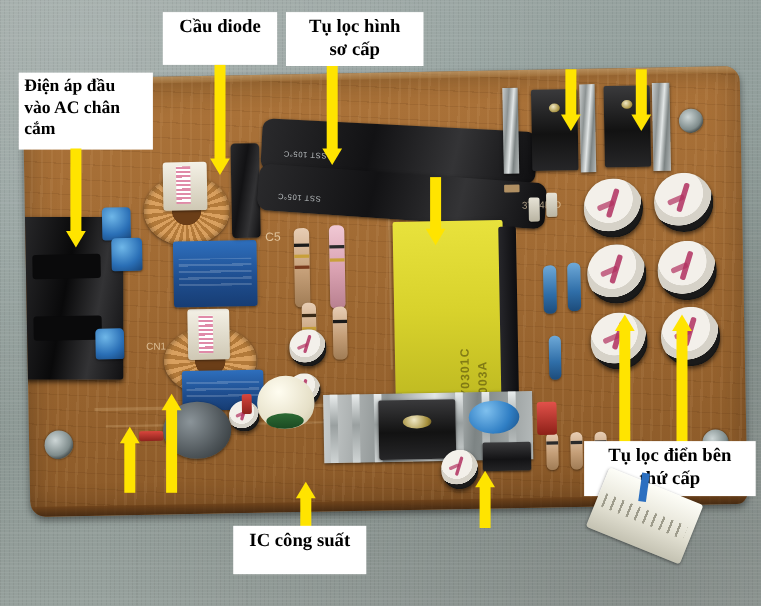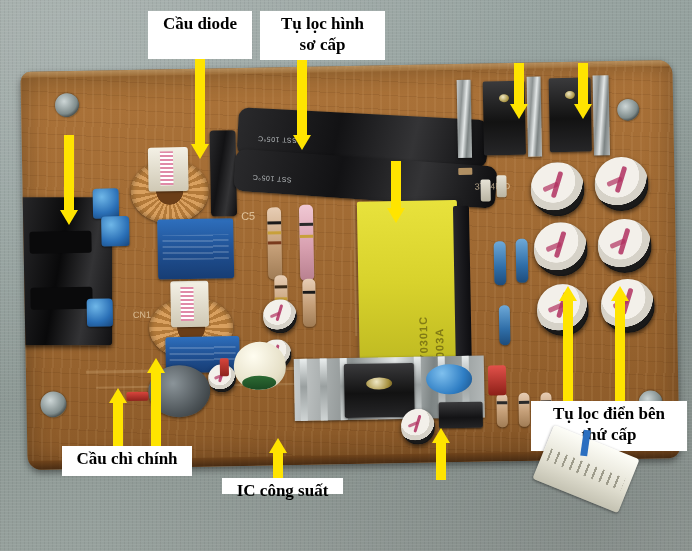--- a/index.html
+++ b/index.html
@@ -345,20 +345,23 @@
     <div class="cmp" style="left:462px;top:302px;width:18px;height:30px;border-radius:3px;
         background:linear-gradient(#e2514a,#8d2018);"></div>
 
   </div>
 
   <div class="connector" style="position:absolute;left:540px;top:440px;width:92px;height:58px;transform:rotate(22deg);z-index:4;">
       <i></i>
     </div>
   <div style="position:absolute;left:582px;top:430px;width:7px;height:26px;background:#2b6fc0;transform:rotate(8deg);z-index:5;"></div>
 
+  <div class="ann left" style="left:17px;top:66px;width:122px;height:70px;font-size:16px;">Điện áp đầu
+vào AC chân
+cắm</div>
   <div class="arrow down" style="left:56px;top:135px;width:26px;height:90px;">
     <span class="shaft" style="width:10px;margin-left:-5px;top:0;height:76px;"></span>
     <span class="head"></span>
   </div>
 
   <div class="ann" style="left:148px;top:11px;width:104px;height:48px;">Cầu diode</div>
   <div class="arrow down" style="left:187px;top:59px;width:26px;height:100px;">
     <span class="shaft" style="width:10px;margin-left:-5px;top:0;height:86px;"></span>
     <span class="head"></span>
   </div>
@@ -396,27 +399,26 @@
 thứ cấp</div>
 
   <div class="arrow up" style="left:105px;top:388px;width:26px;height:60px;">
     <span class="head"></span>
     <span class="shaft" style="width:10px;margin-left:-5px;top:14px;height:46px;"></span>
   </div>
   <div class="arrow up" style="left:143px;top:358px;width:26px;height:90px;">
     <span class="head"></span>
     <span class="shaft" style="width:10px;margin-left:-5px;top:14px;height:76px;"></span>
   </div>
-  <div class="ann" style="left:62px;top:446px;width:130px;height:30px;">Cầu chì chính</div>
 
   <div class="arrow up" style="left:265px;top:438px;width:26px;height:42px;">
     <span class="head"></span>
     <span class="shaft" style="width:10px;margin-left:-5px;top:14px;height:28px;"></span>
   </div>
-  <div class="ann" style="left:222px;top:478px;width:121px;height:16px;">IC công suất</div>
+  <div class="ann" style="left:212px;top:478px;width:121px;height:44px;">IC công suất</div>
 
   <div class="arrow up" style="left:428px;top:428px;width:26px;height:52px;">
     <span class="head"></span>
     <span class="shaft" style="width:10px;margin-left:-5px;top:14px;height:38px;"></span>
   </div>
 
 
 </div>
 
 </body></html>

